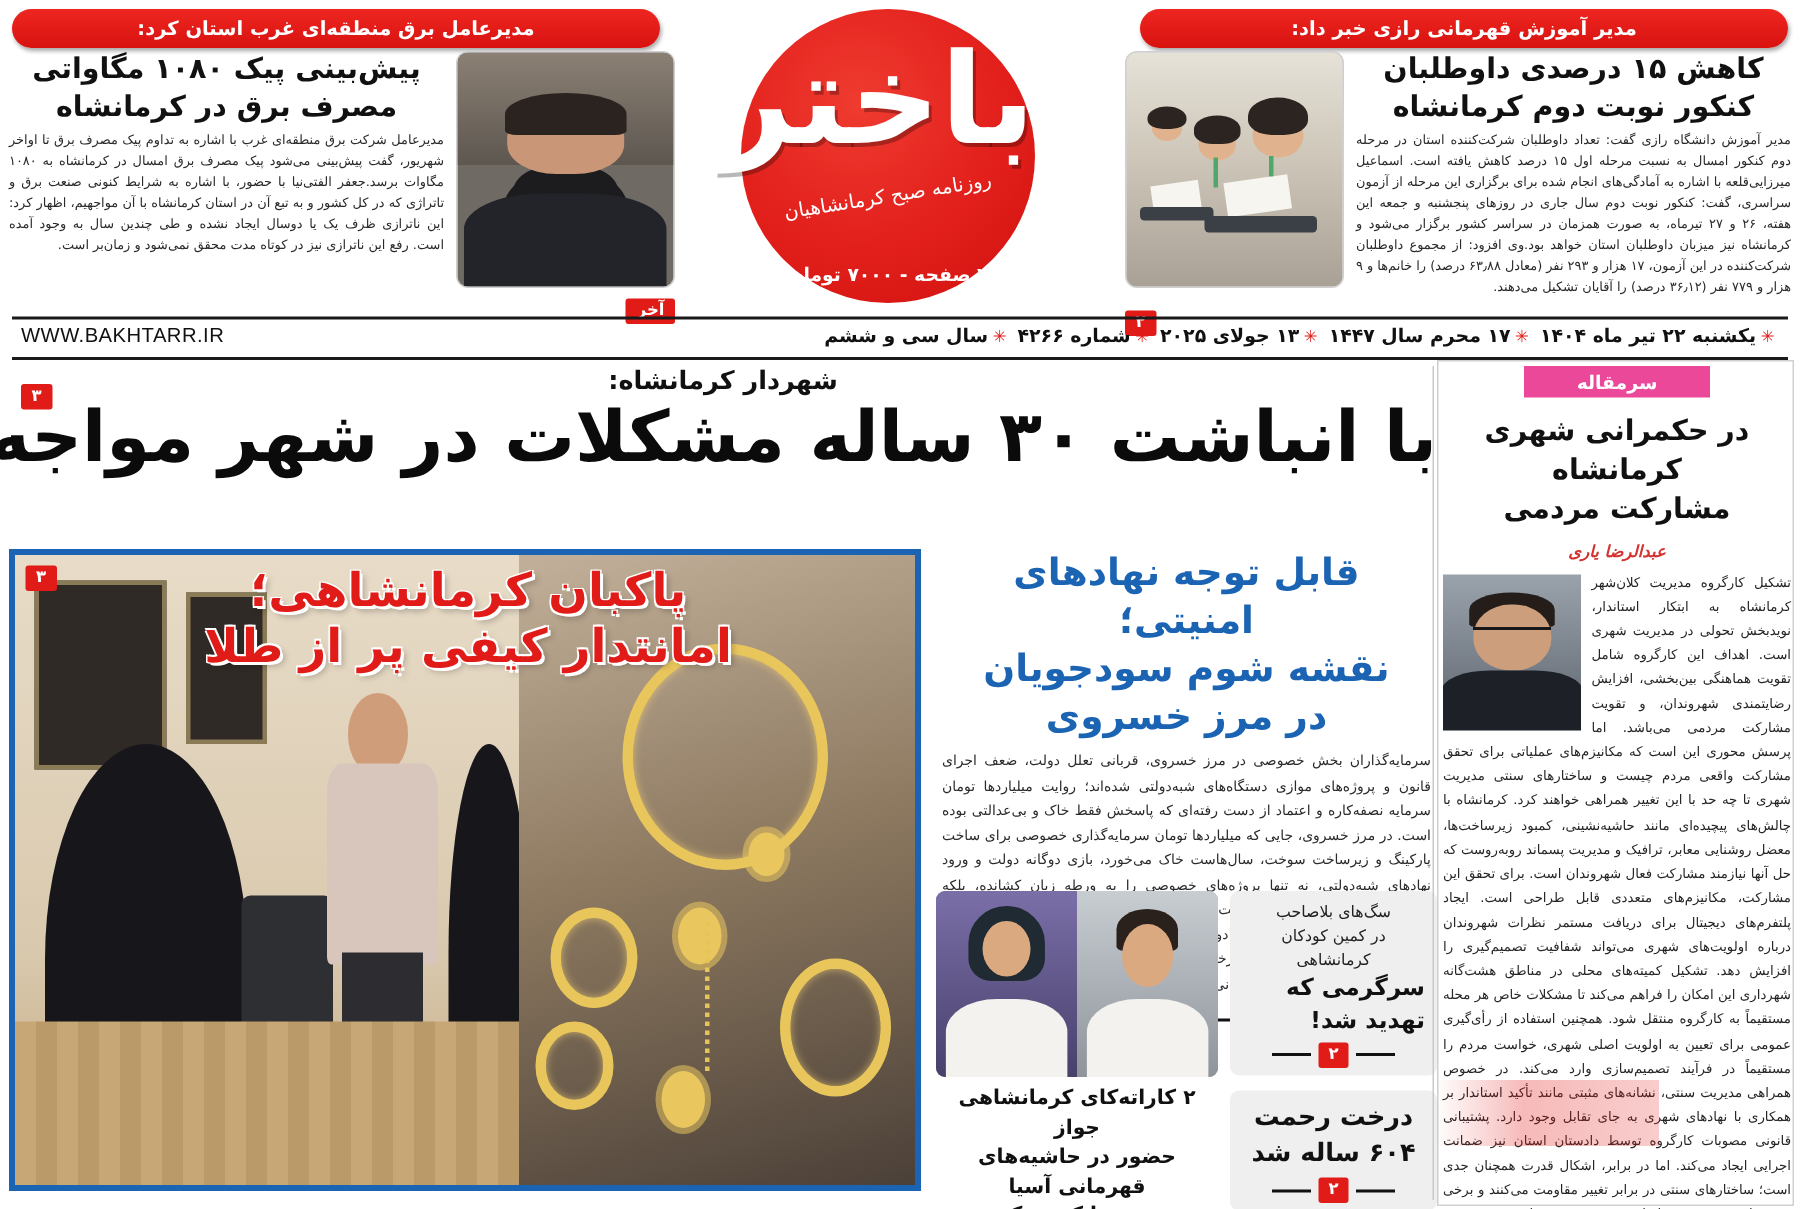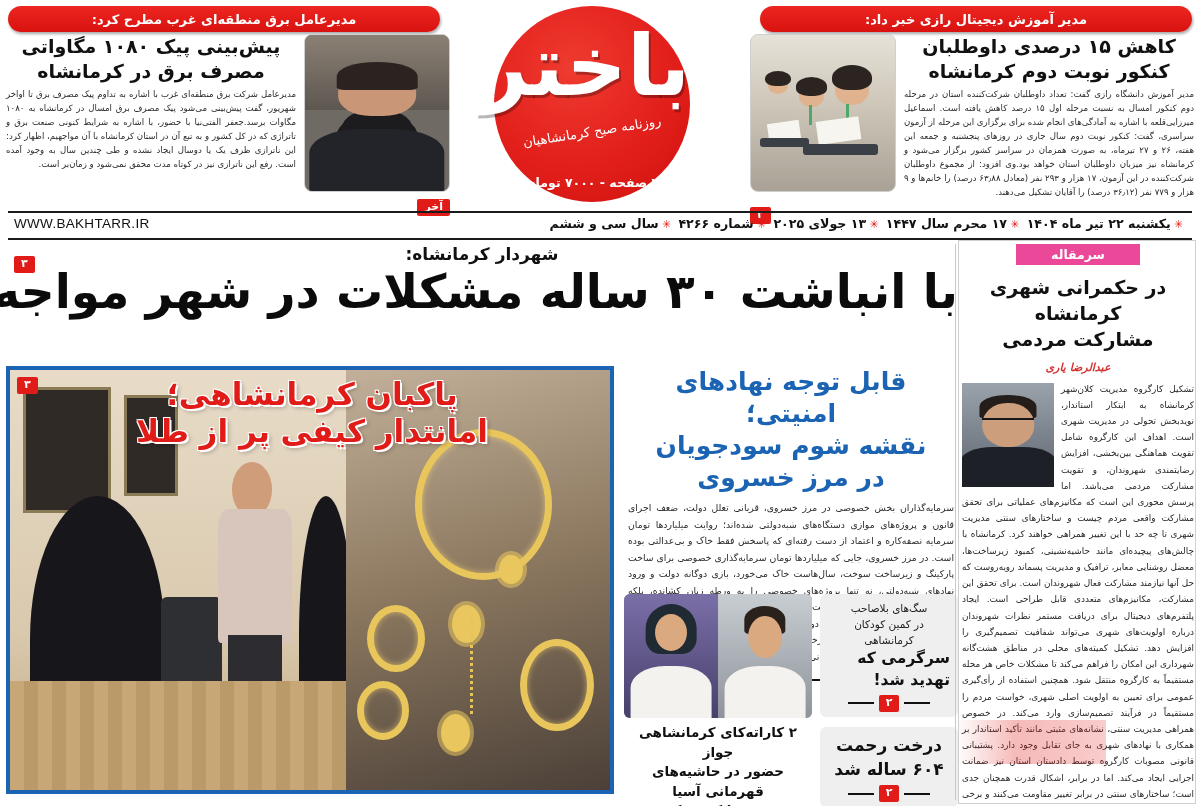--- a/index.html
+++ b/index.html
@@ -206,22 +206,22 @@
     background:linear-gradient(90deg, rgba(224,27,24,0) 0%, rgba(224,27,24,.30) 40%, rgba(224,27,24,.22) 100%);
     pointer-events:none;
   }
   .side-frame{ position:absolute; left:-4px; right:-2px; top:-4px; bottom:-4px; border:1px solid #d0d0d0; }
 </style>
 </head>
 <body>
 
 <div class="page">
 
-  <div class="banner banner-left">مدیرعامل برق منطقه‌ای غرب مطرح کرد:</div>
-  <div class="banner banner-right">مدیر آموزش دیجیتال رازی خبر داد:</div>
+  <div class="banner banner-left">مدیرعامل برق منطقه‌ای غرب استان کرد:</div>
+  <div class="banner banner-right">مدیر آموزش قهرمانی رازی خبر داد:</div>
 
   <div class="masthead">
     <div class="logo-circle">
       <div class="logo-word">باختر</div>
       <div class="logo-sub">روزنامه صبح کرمانشاهیان</div>
       <div class="logo-price">۴ صفحه - ۷۰۰۰ تومان</div>
     </div>
   </div>
 
   <div class="top-art top-left">

